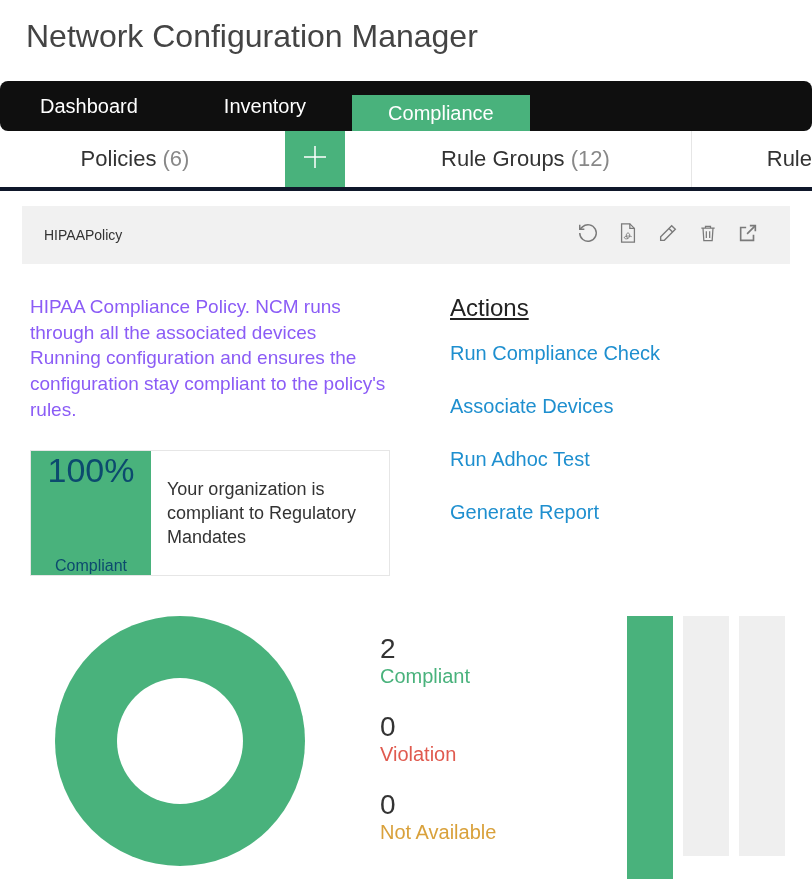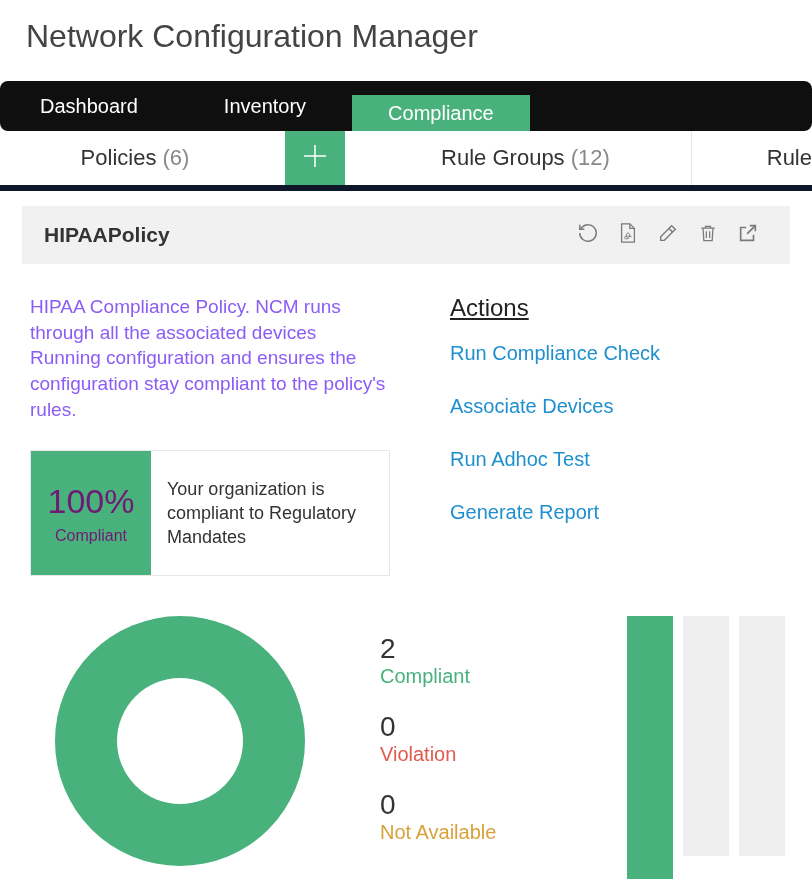--- a/index.html
+++ b/index.html
@@ -12,43 +12,43 @@
   
   .top-nav { display: flex; background: #0f0f0f; height: 50px; border-radius: 8px; }
   .top-nav .nav-item { flex: 0 0 auto; padding: 0 34px; display: flex; align-items: center; color: #fff; font-size: 20px; font-weight: 400; cursor: pointer; }
   .top-nav .nav-item.active { background: #49b27c; }
   .top-nav .nav-item:nth-child(1){ padding-left:40px; padding-right:40px;}
   .top-nav .nav-item:nth-child(2){ padding-left:46px; padding-right:46px;}
   .top-nav .nav-item:nth-child(3){ padding-left:36px; padding-right:36px;margin-top:14px;}
   .top-nav .nav-item:nth-child(4){ padding-left:26px; padding-right:26px;}
 
   
-  .sub-tabs { display: flex; background: #fff; border-bottom: 6px solid #0f172a; height: 60px; align-items: stretch; gap: 15px; }
+  .sub-tabs { display: flex; background: #fff; border-bottom: 4px solid #0f172a; height: 60px; align-items: stretch; gap: 15px; }
   .sub-tab { display:flex; align-items:center; justify-content:center; cursor:pointer; font-size: 22px; color:#333; }
   .sub-tab .count { color:#888; }
   .policies-tab { width: 270px; }
   .plus-btn { width:60px; background:#49b27c; display:flex; align-items:center; justify-content:center; cursor:pointer; }
   .plus-btn svg { stroke:#fff; }
   .rulegroups-tab { width: 332px; border-right:1px solid #e6e6e6; }
   .rules-tab { flex:1; padding-left:40px; justify-content:flex-end; padding-right:0; overflow:hidden;}
 
   
   .policy-bar { margin: 15px 22px 0 22px; background:#f1f1f1; height:58px; display:flex; align-items:center; padding:0 22px; }
-  .policy-bar .title { font-size:21px; color:#333; font-weight:700; }
+  .policy-bar .title { font-size:14px; color:#333; font-weight:400; }
   .policy-bar .spacer { flex:1; }
   .policy-bar .icon-btn { width:40px; height:40px; display:flex; align-items:center; justify-content:center; cursor:pointer; color:#7a7a7a; }
   .policy-bar .icon-btn svg { stroke:#7a7a7a; fill:none; }
 
   
   .content { display:flex; padding: 30px 22px 0 30px; gap: 60px; }
   .left { width: 360px; }
   .desc { font-size:19px; line-height:1.35; color:#8b5cf6; }
 
   .compliance-card { display:flex; margin-top:28px; border:1px solid #e6e6e6; }
-  .compliance-card .pct-box { background:#49b27c; color:#701a75; width:120px; height:124px; display:flex; flex-direction:column; align-items:center; justify-content:center; }
+  .compliance-card .pct-box { background:#49b27c; color:#0c4a6e; width:120px; height:124px; display:flex; flex-direction:column; align-items:center; justify-content:space-between; }
   .compliance-card .pct { font-size:34px; font-weight:400; }
   .compliance-card .pct-label { font-size:16px; margin-top:6px; }
   .compliance-card .msg { flex:1; padding:14px 16px; font-size:18px; color:#333; line-height:1.35; display:flex; align-items:center;}
 
   .right { flex:1; }
   .actions-head { font-size:24px; text-decoration: underline; color:#222; margin-bottom:20px; }
   .action-link { display:block; color:#1e8fcf; font-size:20px; margin-bottom:30px; cursor:pointer; }
 
   
   .stats-row { display:flex; padding: 40px 22px 0 30px; align-items:flex-start; gap: 50px; }

